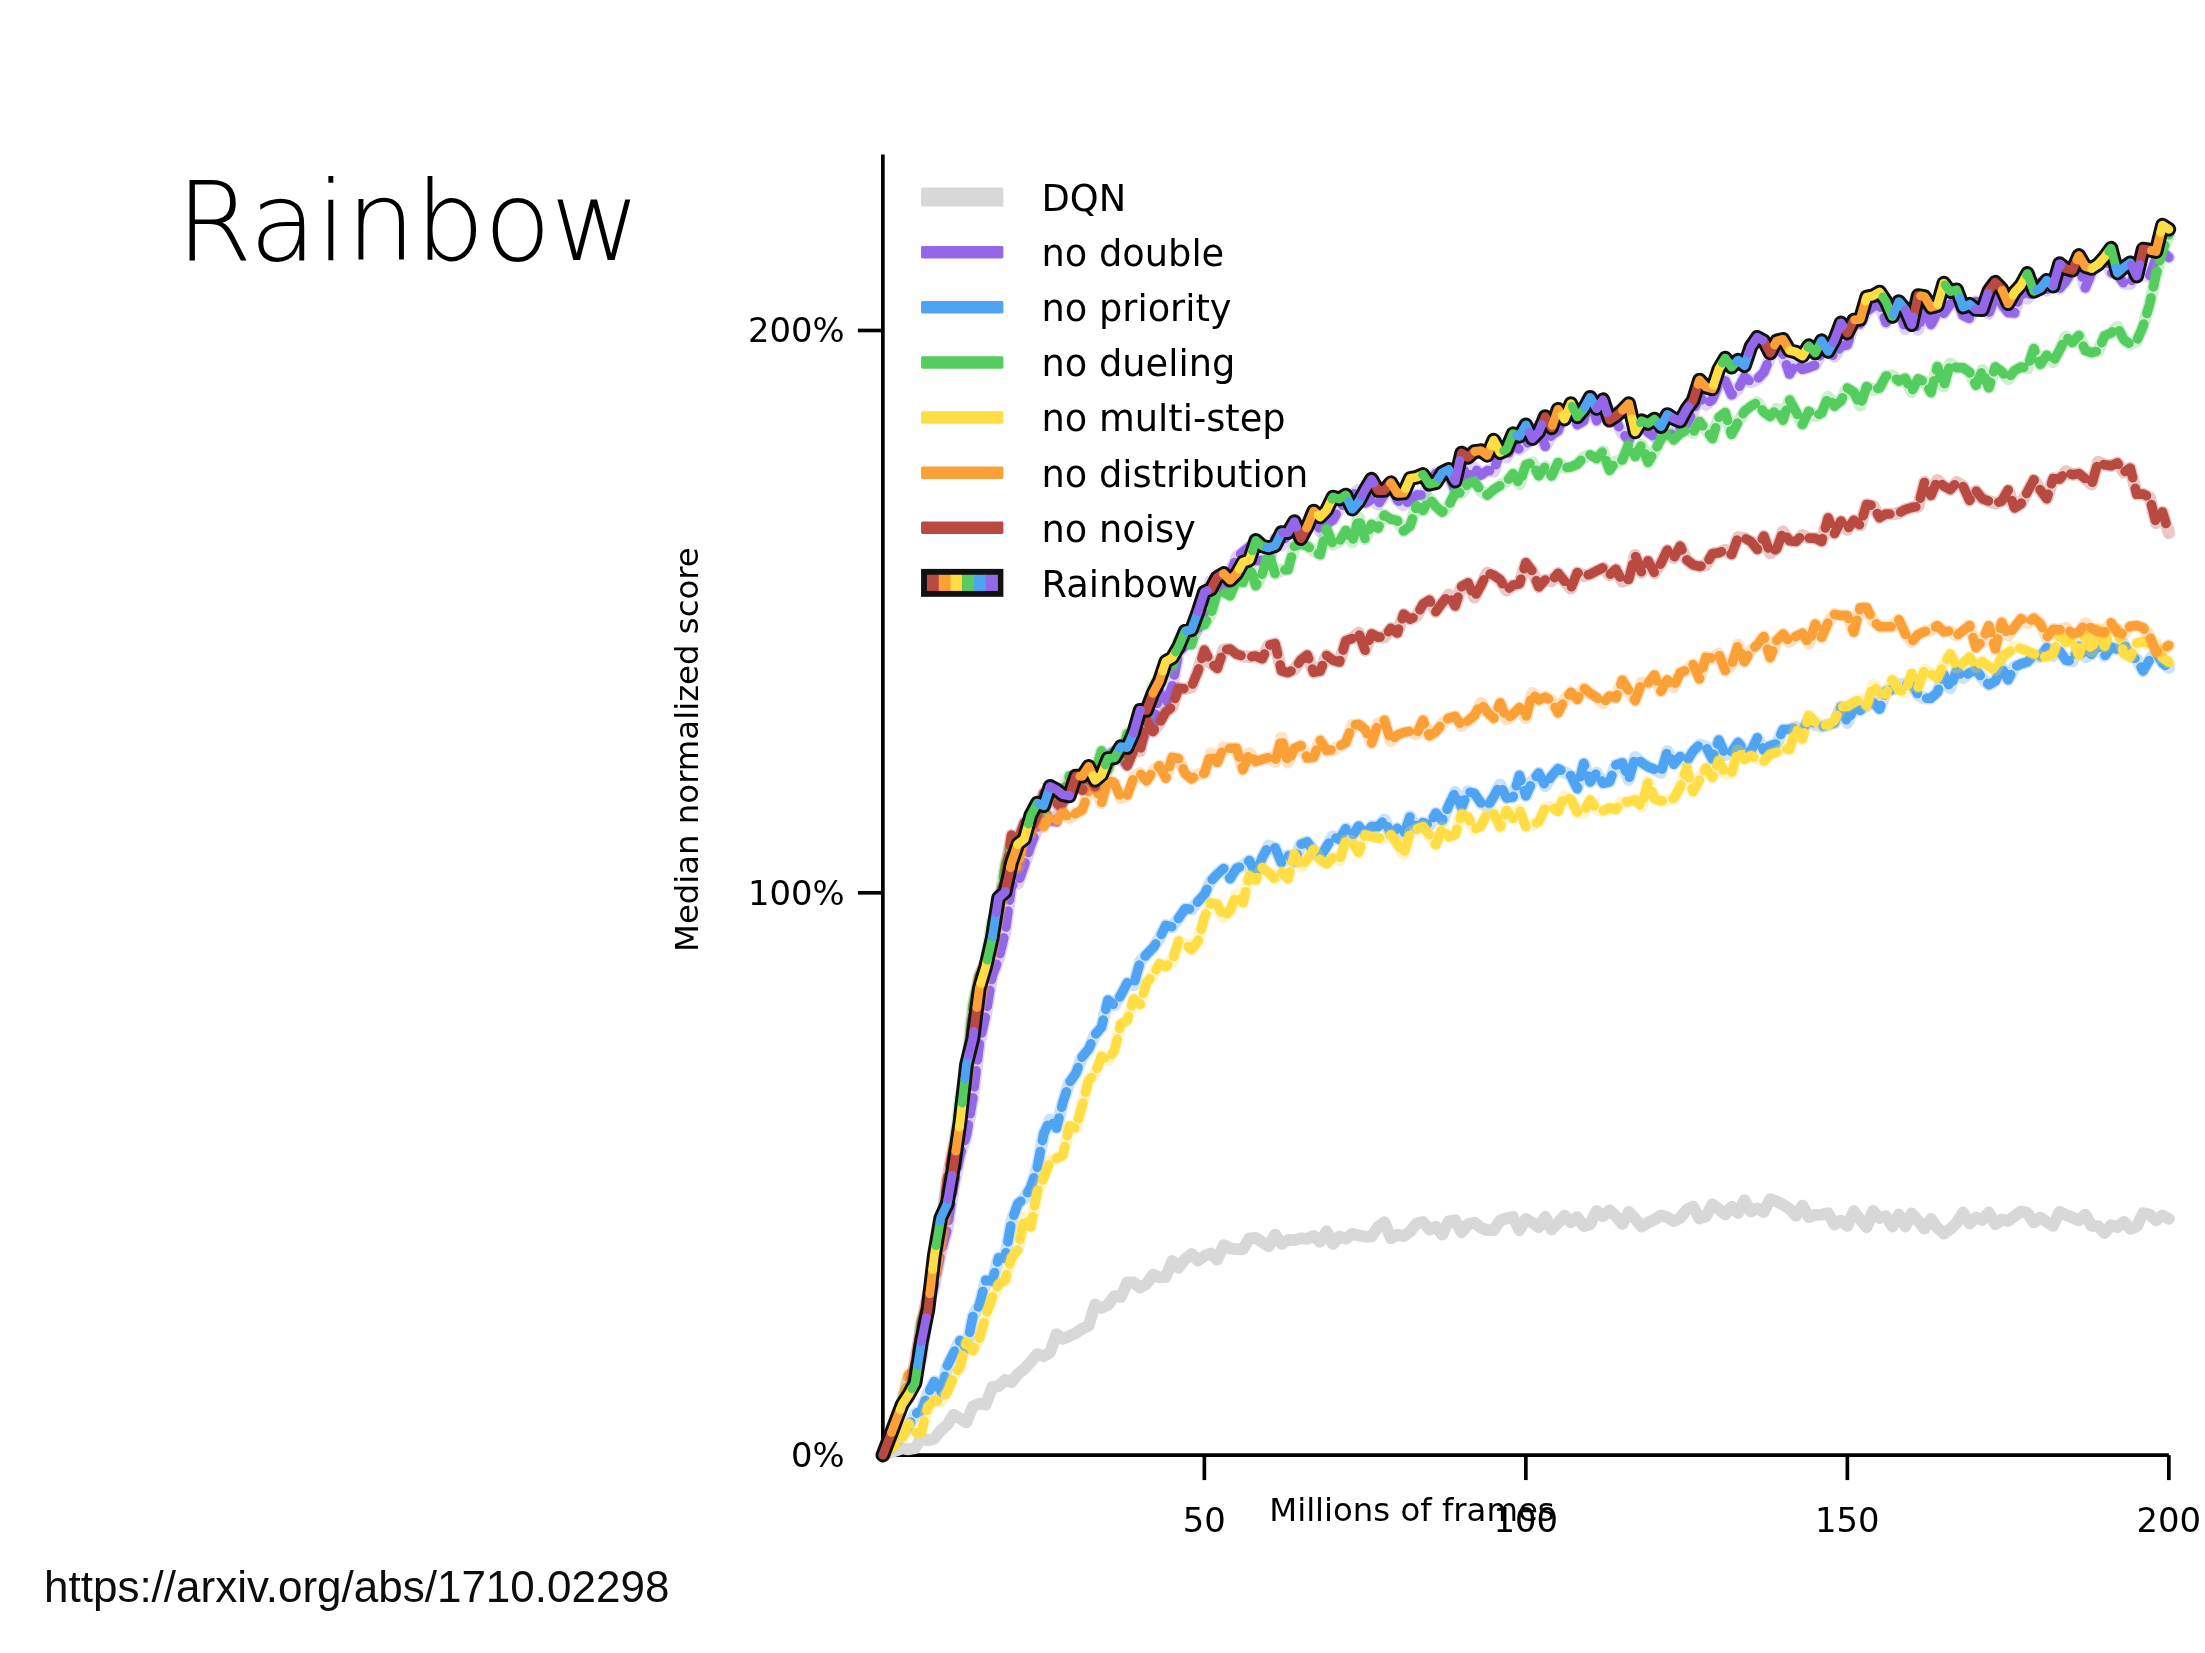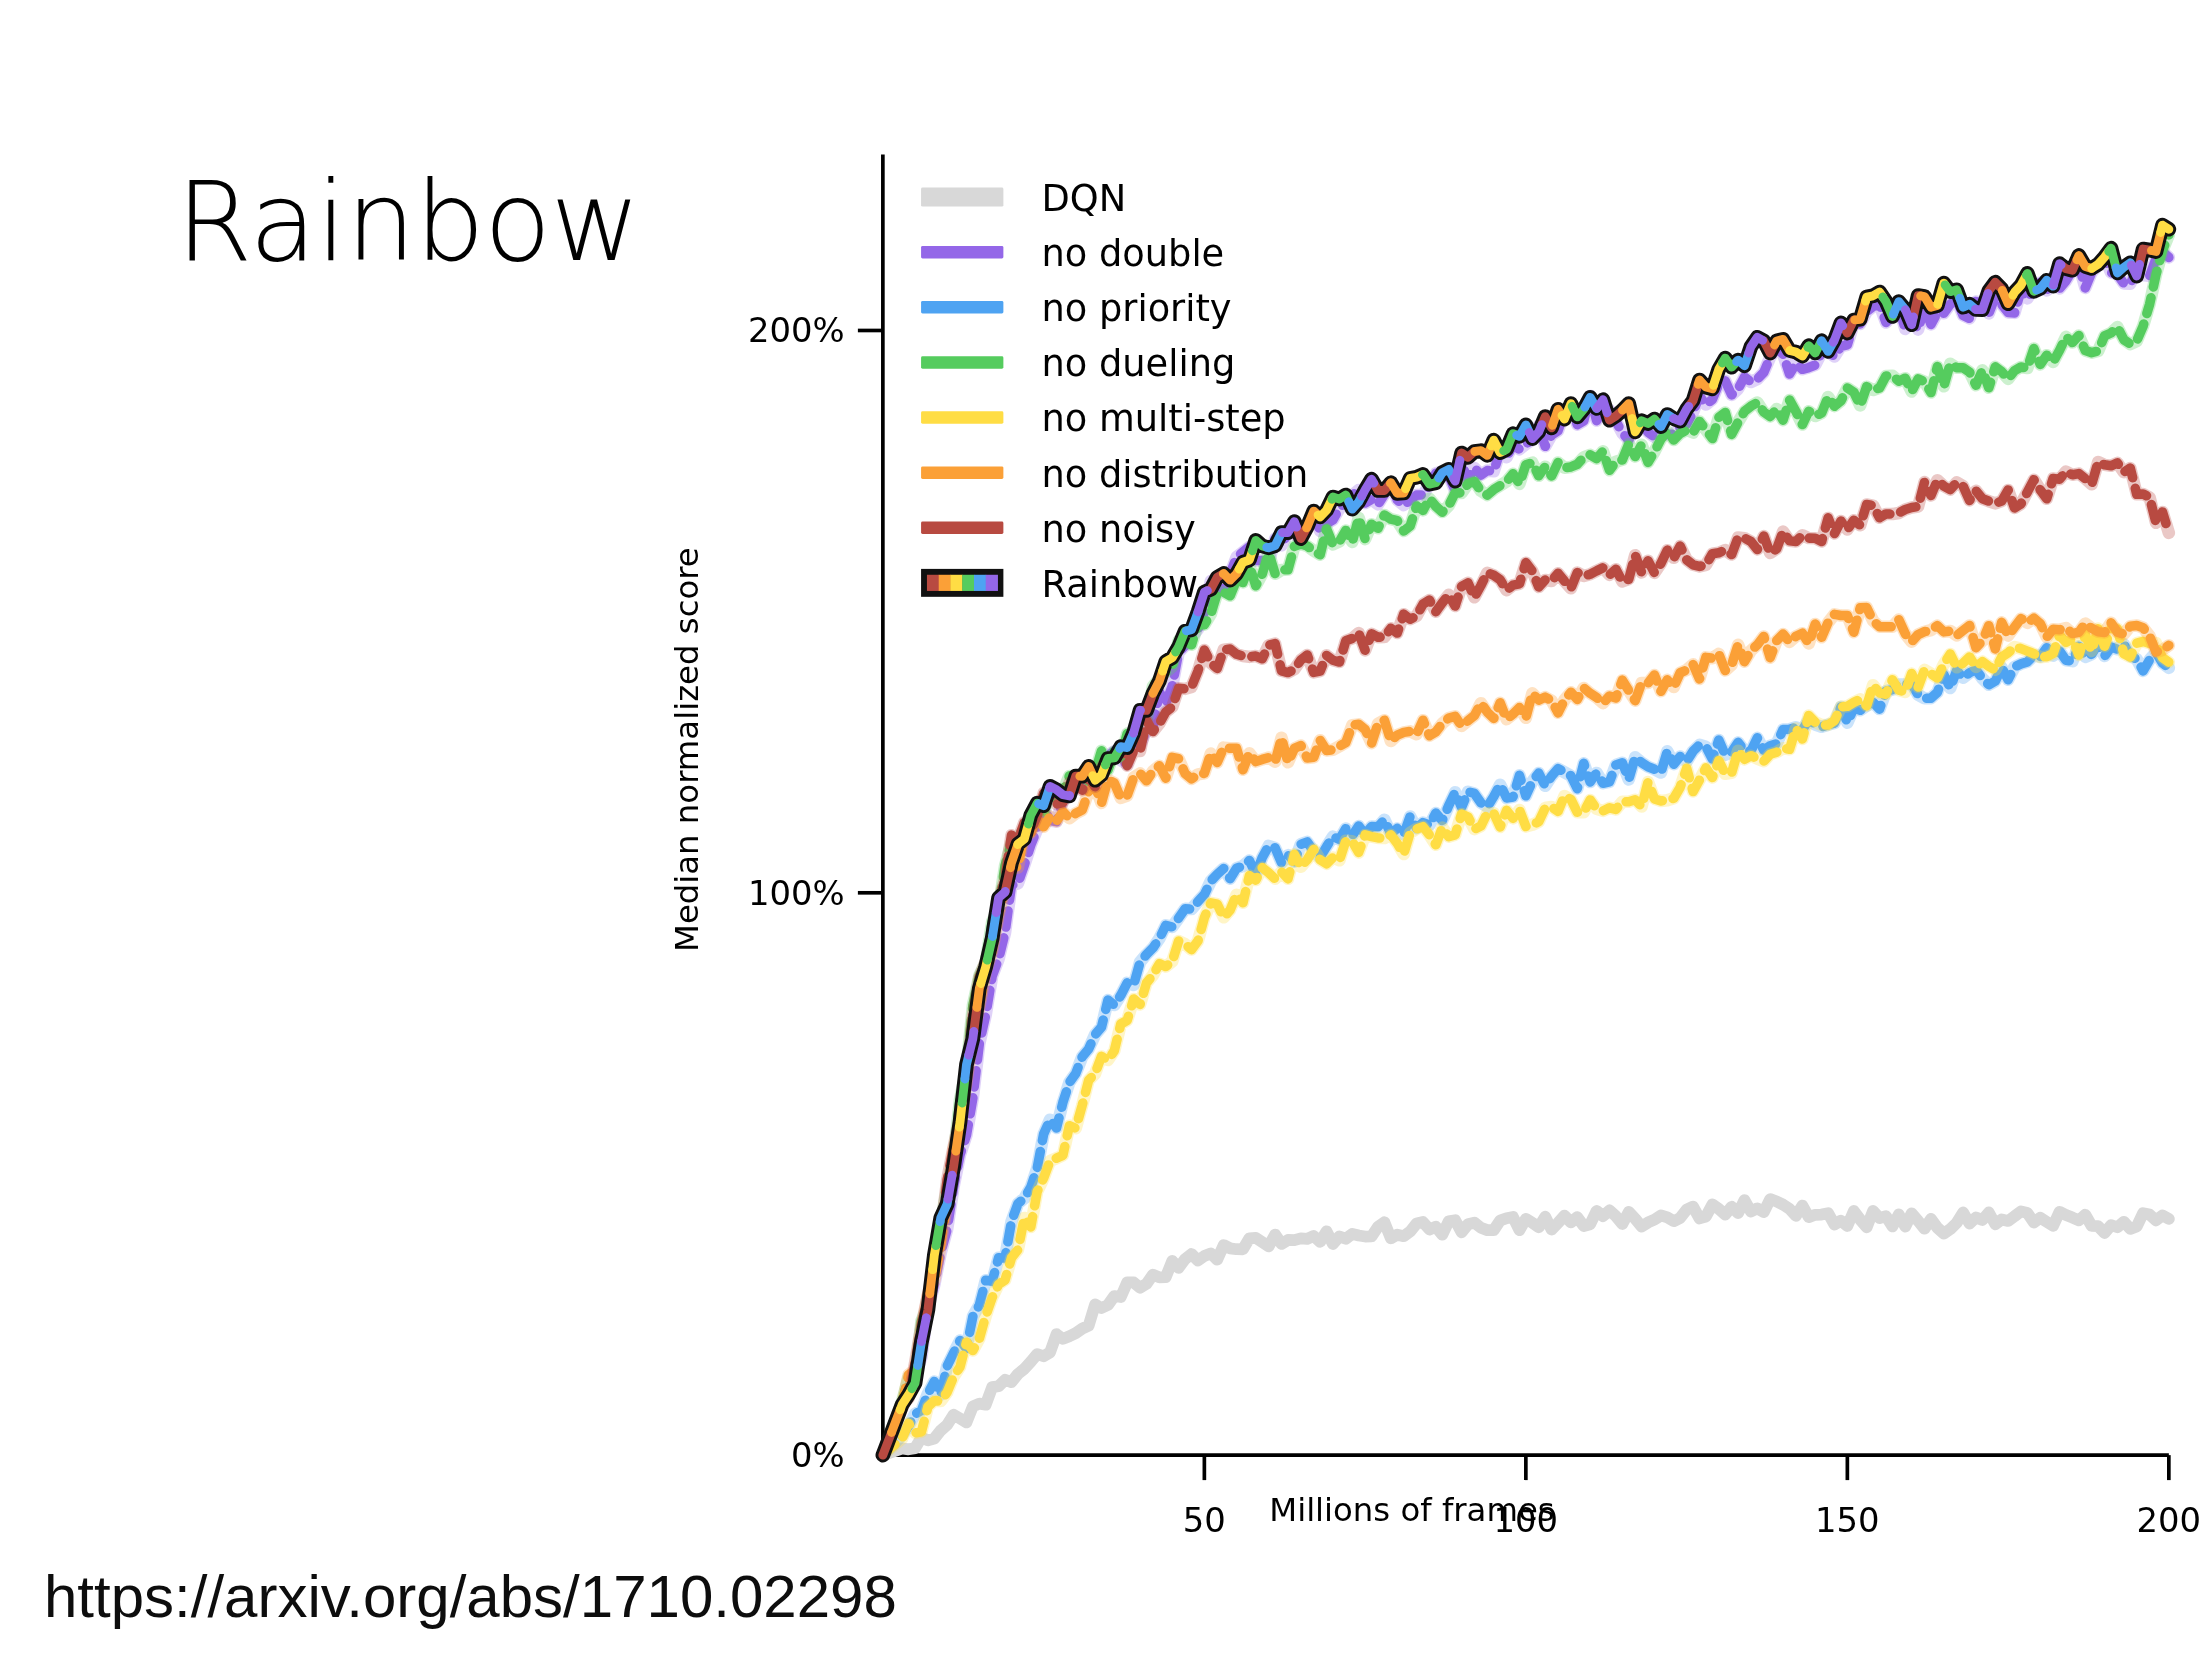--- a/index.html
+++ b/index.html
@@ -11,21 +11,21 @@
     position:absolute; left:176px; top:165px;
     font-family:"DejaVu Sans","Liberation Sans",sans-serif;
     font-size:110px; font-weight:300; color:#000; letter-spacing:-0.7px;
     line-height:1.05; white-space:nowrap;
   }
 
   
   #source-url{
     position:absolute; left:44px; top:1562px;
     font-family:"Liberation Sans","DejaVu Sans",sans-serif;
-    font-size:60px; font-weight:400; color:#0d0d0d; white-space:nowrap;
+    font-size:44px; font-weight:400; color:#0d0d0d; white-space:nowrap;
   }
 
   
   #figure{position:absolute; left:662px; top:103px; width:1544px; height:1455px;}
 
   #plot-svg{position:absolute; left:0; top:0;}
 
   
   .axis-text{
     font-family:"DejaVu Sans","Liberation Sans",sans-serif;

